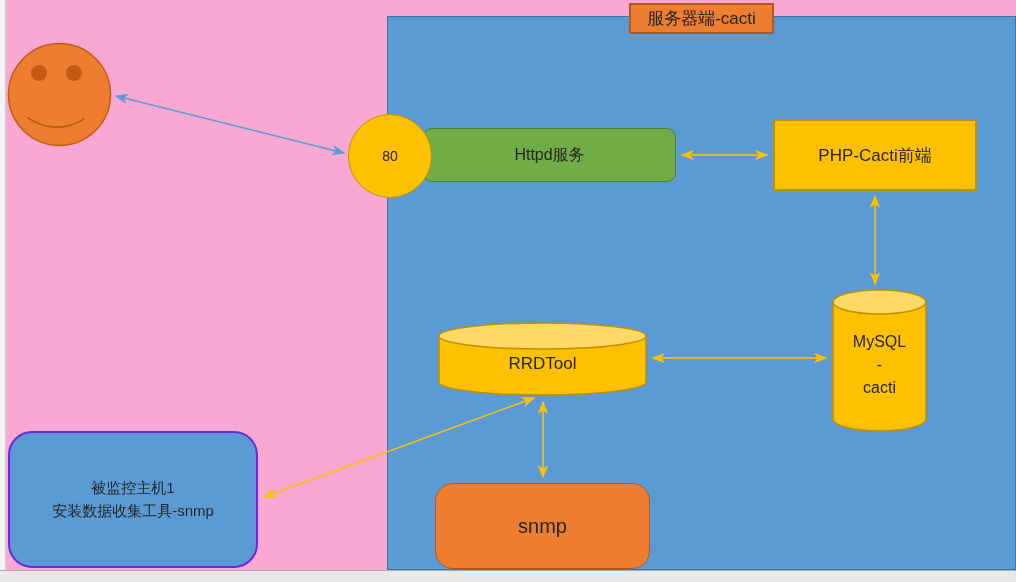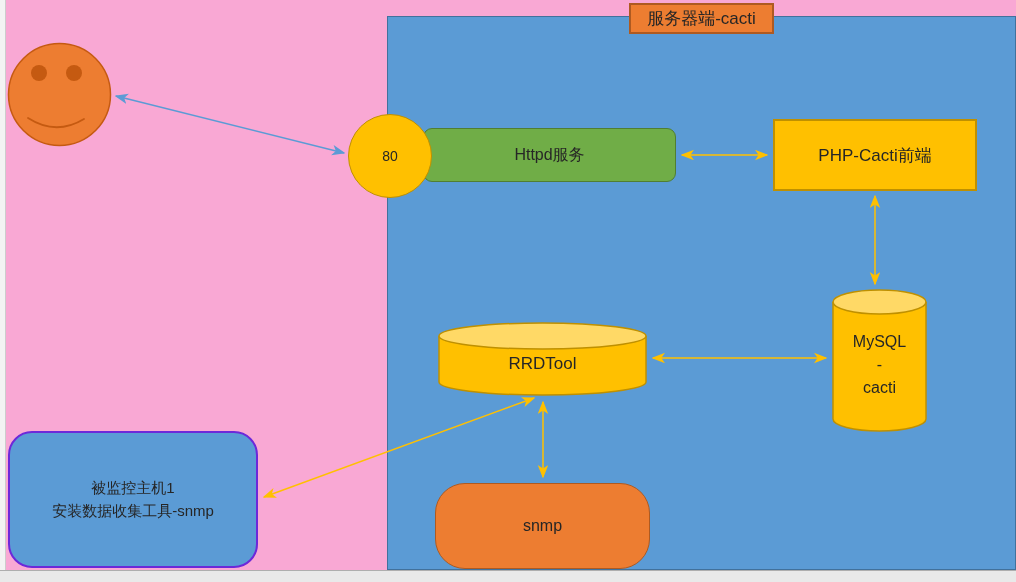--- a/index.html
+++ b/index.html
@@ -81,23 +81,23 @@
     z-index:2;
   }
   .cyl { z-index:2; }
   .mysql-cyl  { left:832px; top:288px; width:95px;  height:145px; font-size:16px; line-height:1.45; }
   .rrd-cyl    { left:438px; top:322px; width:209px; height:75px;  font-size:17px; }
   .cyl .node-label { padding-top:8px; }
   .snmp-box {
     left:435px; top:483px; width:215px; height:86px;
     background:#ED7D31;
     border:1.5px solid #AE5A21;
-    border-radius:30px;
+    border-radius:18px;
     box-sizing:border-box;
-    font-size:16px;
+    font-size:20px;
     z-index:2;
   }
   .host-box {
     left:8px; top:431px; width:250px; height:137px;
     background:#5B9BD5;
     border:2px solid #6d28d9;
     border-radius:24px;
     box-sizing:border-box;
     font-size:15px;
     line-height:1.5;

